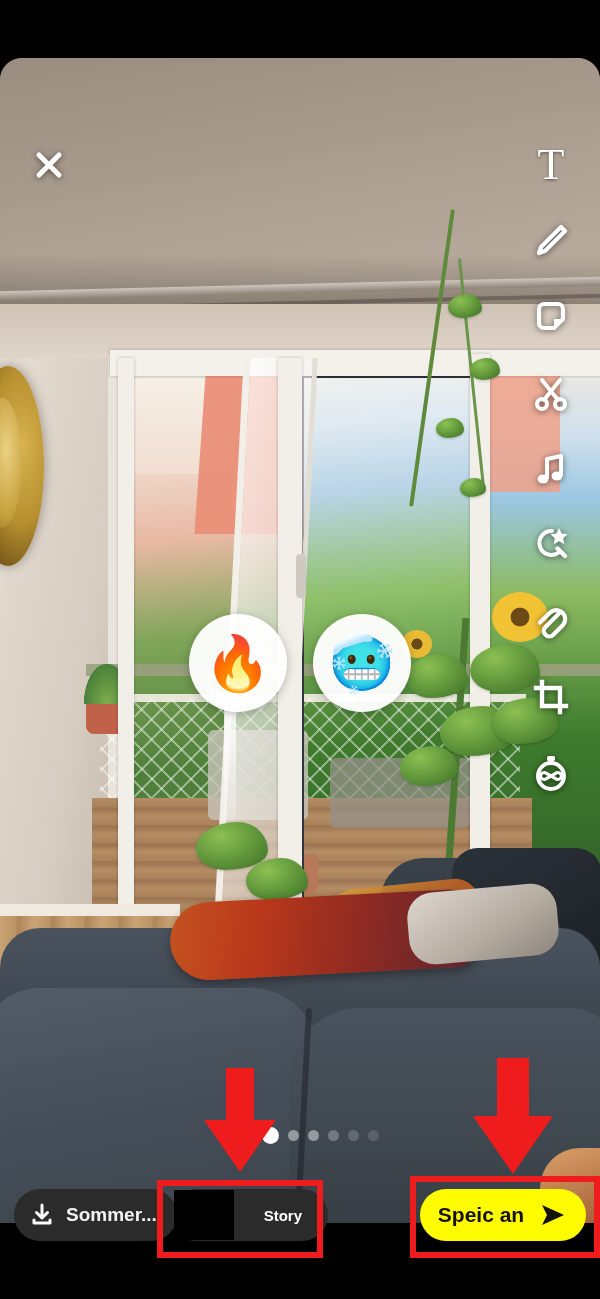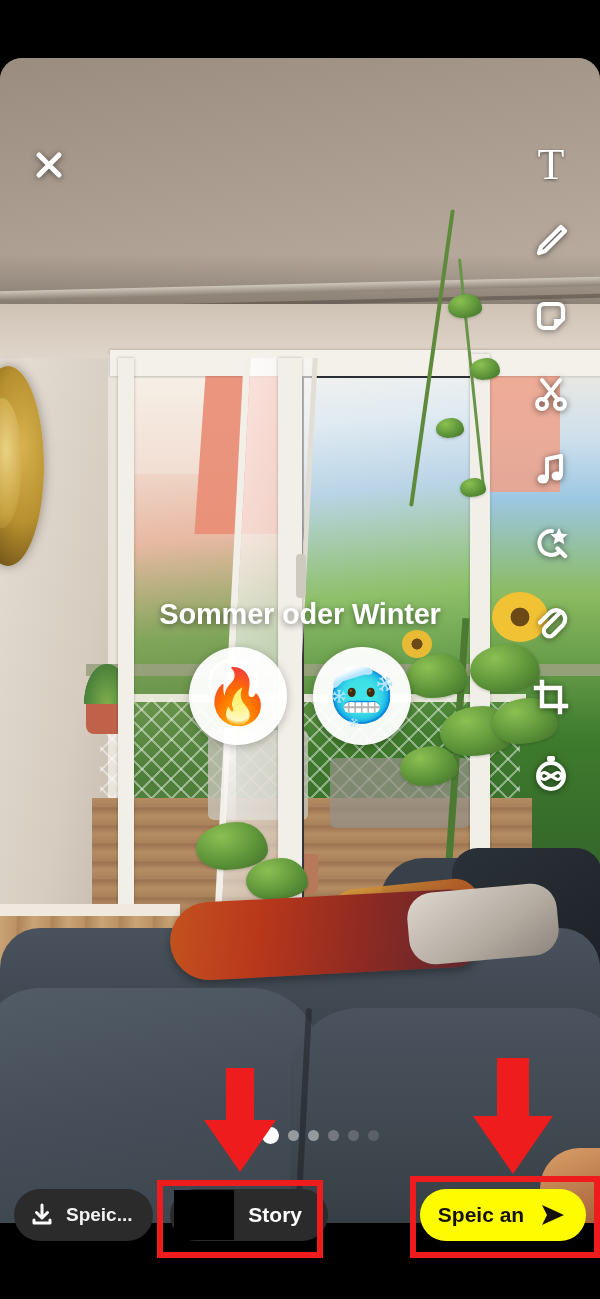--- a/index.html
+++ b/index.html
@@ -169,21 +169,21 @@
   .dot.d6{opacity:.6}.dot.d7{opacity:.42}.dot.d8{opacity:.3}
 
   
   #bottombar{position:absolute;left:0;top:1185px;width:600px;height:66px;}
   .pill{position:absolute;height:52px;border-radius:26px;background:#2b2b2b;
     display:flex;align-items:center;cursor:pointer;}
   #save-btn{left:14px;top:4px;padding:0 20px 0 14px;gap:10px;}
   #save-btn .lbl{color:#f2f2f2;font-size:19px;font-weight:bold;}
   #story-btn{left:170px;top:4px;width:158px;padding:0;justify-content:flex-end;}
   #story-thumb{position:absolute;left:4px;top:1px;width:60px;height:50px;background:#000;}
-  #story-btn .lbl{color:#fff;font-size:21px;font-weight:bold;margin-right:26px;}
+  #story-btn .lbl{color:#fff;font-size:15px;font-weight:bold;margin-right:26px;}
   #send-btn{left:420px;top:4px;width:166px;background:#FFFC00;justify-content:center;gap:14px;}
   #send-btn .lbl{color:#14100a;font-size:21px;font-weight:bold;}
 
   
   .ann-box{position:absolute;border:6px solid #EE1C1C;box-sizing:border-box;}
   #ann-box-story{left:157px;top:1180px;width:166px;height:78px;}
   #ann-box-send{left:410px;top:1176px;width:190px;height:82px;}
   .ann-arrow{position:absolute;}
   #ann-arrow-story{left:200px;top:1068px;width:80px;height:104px;}
   #ann-arrow-send{left:468px;top:1058px;width:90px;height:116px;}
@@ -260,21 +260,20 @@
     <div class="ph sofa-back"></div>
     <div class="ph throw2"></div>
     <div class="ph throw"></div>
     <div class="ph pillow-w"></div>
     <div class="ph seat1"></div>
     <div class="ph seat2"></div>
     <div class="ph seat-seam"></div>
     <div class="ph dog"></div>
 
     <div id="poll">
-      <div id="poll-question">Sommer oder Winter</div>
       <div id="poll-options">
         <div class="poll-opt">🔥</div>
         <div class="poll-opt">🥶</div>
       </div>
     </div>
 
     <div id="close-btn">
       <svg width="42" height="42" viewBox="0 0 42 42">
         <path d="M11 11 L31 31 M31 11 L11 31" stroke="#fff" stroke-width="5" stroke-linecap="round"></path>
       </svg>
@@ -359,21 +358,21 @@
   </div>
 
   <div id="bottombar">
 
     <div class="pill" id="save-btn">
       <svg width="28" height="28" viewBox="0 0 28 28">
         <path d="M14 4v12" stroke="#fff" stroke-width="3" stroke-linecap="round" fill="none"></path>
         <path d="M8.5 11.5 L14 17 L19.5 11.5" stroke="#fff" stroke-width="3" stroke-linecap="round" stroke-linejoin="round" fill="none"></path>
         <path d="M6 19v3h16v-3" stroke="#fff" stroke-width="3" stroke-linecap="round" stroke-linejoin="round" fill="none"></path>
       </svg>
-      <span class="lbl">Speic...</span>
+      <span class="lbl">Sommer...</span>
     </div>
 
     <div class="pill" id="story-btn">
       <div id="story-thumb"></div>
       <span class="lbl">Story</span>
     </div>
 
     <div class="pill" id="send-btn">
       <span class="lbl">Speic an</span>
       <svg width="30" height="26" viewBox="0 0 30 26">

